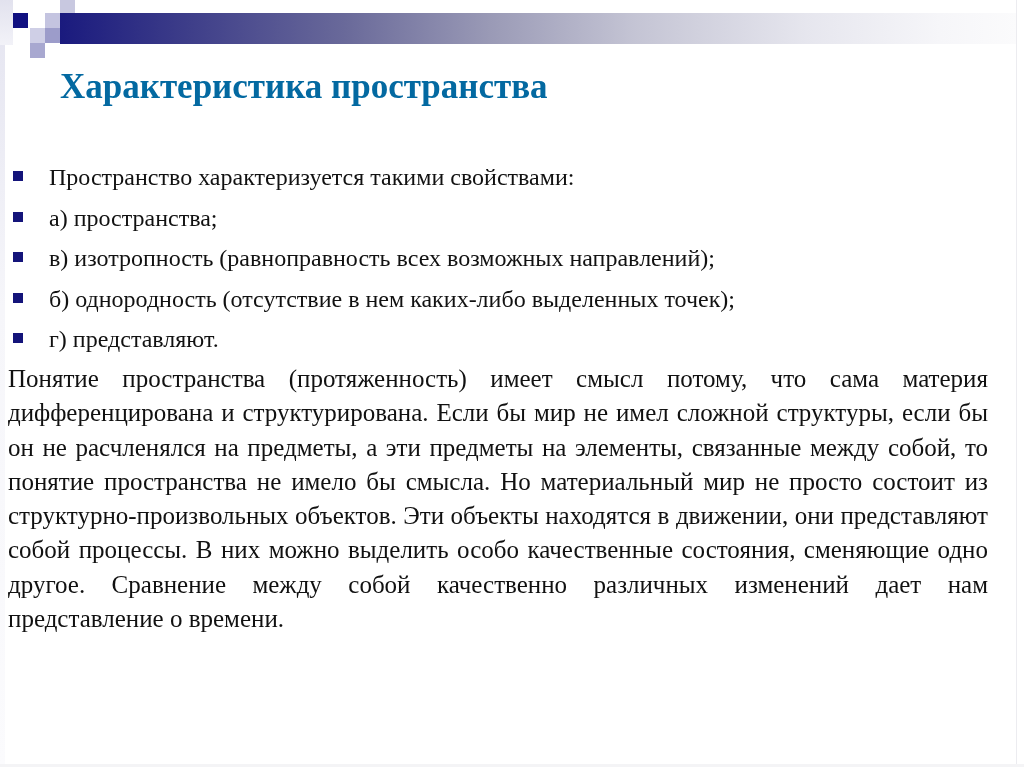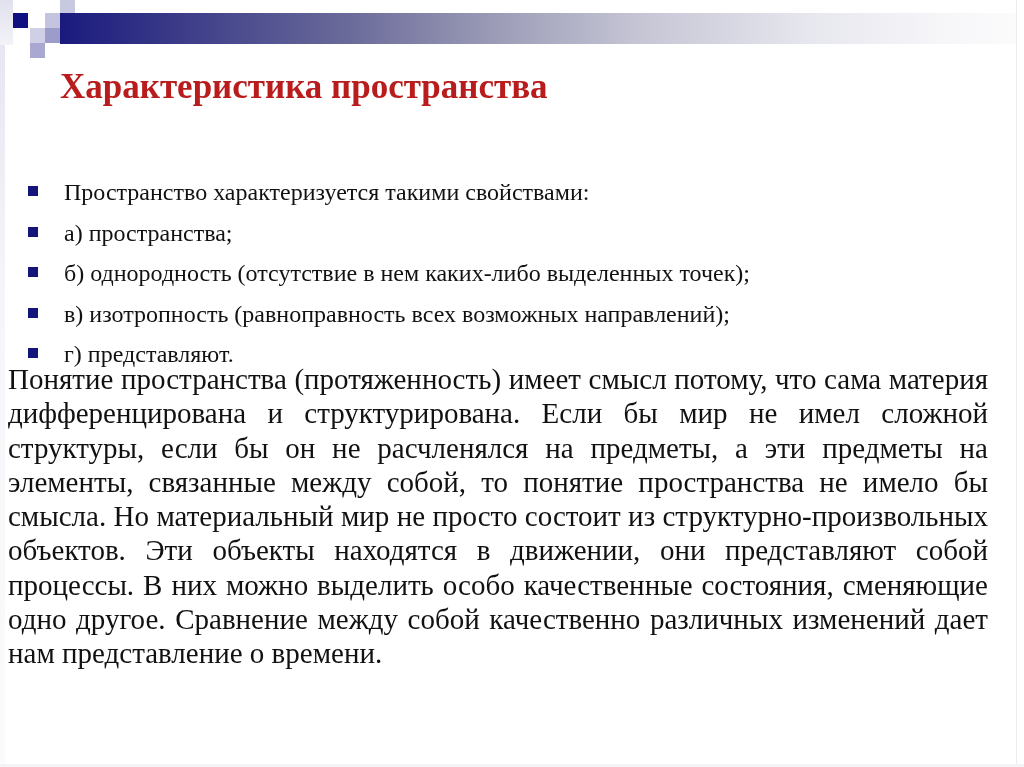--- a/index.html
+++ b/index.html
@@ -57,49 +57,49 @@
         #e6e6ee 78%,
         #f6f6f9 92%,
         #fbfbfc 100%);
     }
     .title {
       position: absolute;
       left: 60px; top: 64px;
       font-size: 35px;
       font-weight: bold;
       line-height: 46px;
-      color: #b91c1c;
+      color: #0369a1;
       white-space: nowrap;
       margin: 0;
     }
     .bullets {
       position: absolute;
       left: 0; top: 158px;
-      margin: 17px; padding: 0;
+      margin: 2px; padding: 0;
       list-style: none;
     }
     .bullet-item {
       position: relative;
       height: 40.5px;
       line-height: 34px;
       font-size: 24px;
       padding-left: 47px;
       white-space: nowrap;
     }
     .bullet-marker {
       position: absolute;
       left: 11px; top: 11px;
       width: 10px; height: 10px;
       background: #14147a;
     }
     .paragraph {
       position: absolute;
       left: 8px; top: 362px;
       width: 980px;
-      font-size: 29px;
+      font-size: 25px;
       line-height: 34.3px;
       text-align: justify;
       margin: 0;
     }
   </style>
 </head>
 <body>
 
 <div class="slide">
 
@@ -126,25 +126,25 @@
     <li class="bullet-item">
       <span class="bullet-marker"></span>
       <span>Пространство характеризуется такими свойствами:</span>
     </li>
     <li class="bullet-item">
       <span class="bullet-marker"></span>
       <span>а) пространства;</span>
     </li>
     <li class="bullet-item">
       <span class="bullet-marker"></span>
-      <span>б) однородность (отсутствие в нем каких-либо выделенных точек);</span>
+      <span>в) изотропность (равноправность всех возможных направлений);</span>
     </li>
     <li class="bullet-item">
       <span class="bullet-marker"></span>
-      <span>в) изотропность (равноправность всех возможных направлений);</span>
+      <span>б) однородность (отсутствие в нем каких-либо выделенных точек);</span>
     </li>
     <li class="bullet-item">
       <span class="bullet-marker"></span>
       <span>г) представляют.</span>
     </li>
   </ul>
 
   <p class="paragraph">Понятие пространства (протяженность) имеет смысл потому, что сама материя дифференцирована и структурирована. Если бы мир не имел сложной структуры, если бы он не расчленялся на предметы, а эти предметы на элементы, связанные между собой, то понятие пространства не имело бы смысла. Но материальный мир не просто состоит из структурно-произвольных объектов. Эти объекты находятся в движении, они представляют собой процессы. В них можно выделить особо качественные состояния, сменяющие одно другое. Сравнение между собой качественно различных изменений дает нам представление о времени.</p>
 
 </div>

